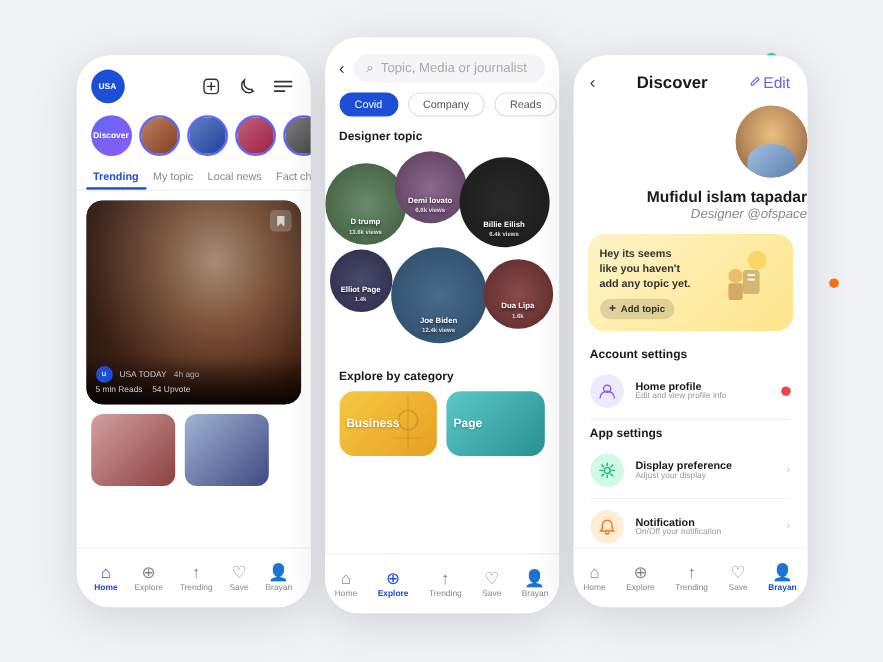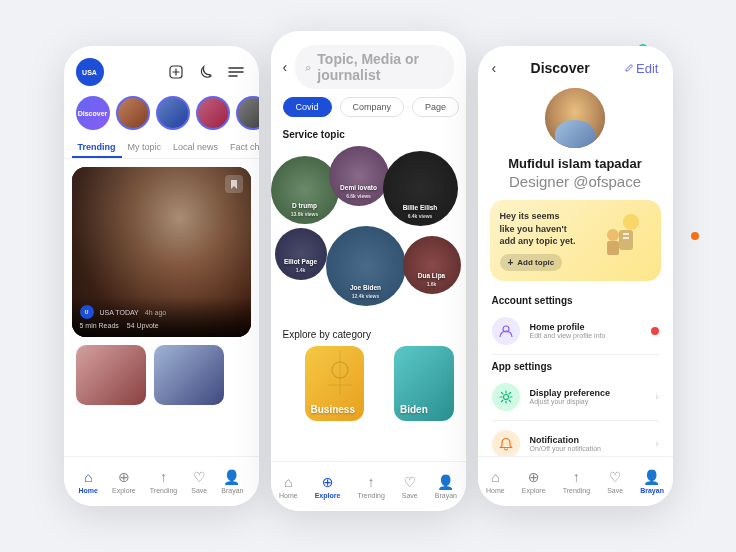--- a/index.html
+++ b/index.html
@@ -219,21 +219,21 @@
     }
     .back-arrow { font-size: 14px; color: #333; cursor: pointer; }
     .search-bar {
       flex: 1;
       background: #f5f5f7;
       border-radius: 20px;
       padding: 6px 10px;
       display: flex; align-items: center; gap: 6px;
     }
     .search-icon { font-size: 11px; color: #999; }
-    .search-placeholder { font-size: 14px; color: #aaa; font-weight: bold; }
+    .search-placeholder { font-size: 11px; color: #aaa; }
     .p2-filter-tabs {
       display: flex;
       gap: 8px;
       padding: 0 12px 8px;
     }
     .filter-tab {
       padding: 4px 12px;
       border-radius: 20px;
       font-size: 9px;
       cursor: pointer;
@@ -301,38 +301,37 @@
       background: radial-gradient(circle, #4a6a8a, #2a4a6a);
     }
     .b-dualipa {
       width: 58px; height: 58px;
       left: 132px; top: 90px;
       background: radial-gradient(circle, #8a4a4a, #5a2a2a);
     }
     .p2-explore-label {
       padding: 8px 12px 6px;
       font-size: 10px;
-      font-weight: 400;
+      font-weight: 700;
       color: #1a1a1a;
     }
     .explore-cards {
       display: flex;
       gap: 8px;
       padding: 0 12px;
     }
     .explore-card {
       flex: 1;
-      height: 75px;
+      height: 54px;
       border-radius: 12px;
       display: flex;
-      align-items: flex-end;
+      align-items: center;
       padding: 6px;
       position: relative;
       overflow: hidden;
-      margin-left: 22px;
     }
     .ec-business {
       background: linear-gradient(135deg, #f5c842, #e8a020);
     }
     .ec-tech {
       background: linear-gradient(135deg, #5bc8c8, #2a9090);
     }
     .explore-card-label {
       font-size: 10px;
       font-weight: 700;
@@ -365,21 +364,21 @@
     }
     .p3-edit {
       font-size: 13px;
       color: #6366f1;
       display: flex; align-items: center; gap: 2px;
       cursor: pointer;
     }
     .p3-avatar-section {
       display: flex;
       flex-direction: column;
-      align-items: center;
+      align-items: flex-end;
       padding: 4px 0 10px;
     }
     .p3-avatar {
       width: 60px; height: 60px;
       border-radius: 50%;
       background: linear-gradient(135deg, #f5d090, #d4956a, #a06040);
       overflow: hidden;
       position: relative;
     }
     .avatar-face {
@@ -387,23 +386,24 @@
       inset: 0;
       background: radial-gradient(ellipse at 50% 40%, #e8c080 0%, #c09060 50%, #806040 100%);
     }
     .p3-name {
       font-size: 13px;
       font-weight: 700;
       color: #1a1a1a;
       margin-top: 8px;
     }
     .p3-handle {
-      font-size: 15px;
+      font-size: 11px;
       color: #888;
       margin-top: 2px;
+      font-style: italic;
     }
     .p3-topic-card {
       margin: 0 12px;
       background: linear-gradient(135deg, #fef3c7, #fde68a);
       border-radius: 14px;
       padding: 10px;
       display: flex;
       gap: 24px;
       align-items: flex-start;
       position: relative;
@@ -583,23 +583,23 @@
     <div class="p2-header">
       <div class="back-arrow">‹</div>
       <div class="search-bar">
         <span class="search-icon">⌕</span>
         <span class="search-placeholder">Topic, Media or journalist</span>
       </div>
     </div>
     <div class="p2-filter-tabs">
       <div class="filter-tab active">Covid</div>
       <div class="filter-tab">Company</div>
-      <div class="filter-tab">Page</div>
-    </div>
-    <div class="p2-section-label">Service topic</div>
+      <div class="filter-tab">Reads</div>
+    </div>
+    <div class="p2-section-label">Designer topic</div>
     <div class="trending-bubbles">
       <div class="bubble b-dtrump">
         <div class="bubble-label">D trump<br><span style="font-size:5px;opacity:0.8">13.6k views</span></div>
       </div>
       <div class="bubble b-demi">
         <div class="bubble-label">Demi lovato<br><span style="font-size:5px;opacity:0.8">6.6k views</span></div>
       </div>
       <div class="bubble b-billie">
         <div class="bubble-label">Billie Eilish<br><span style="font-size:5px;opacity:0.8">6.4k views</span></div>
       </div>
@@ -619,21 +619,21 @@
         <div style="position:absolute;right:6px;top:4px;opacity:0.3">
           <svg width="35" height="45" viewBox="0 0 35 45" fill="none">
             <line x1="17" y1="0" x2="17" y2="45" stroke="rgba(0,0,0,0.3)" stroke-width="1"></line>
             <circle cx="17" cy="20" r="8" fill="none" stroke="rgba(0,0,0,0.4)" stroke-width="1.5"></circle>
             <line x1="5" y1="35" x2="29" y2="35" stroke="rgba(0,0,0,0.3)" stroke-width="1"></line>
           </svg>
         </div>
         <span class="explore-card-label">Business</span>
       </div>
       <div class="explore-card ec-tech">
-        <span class="explore-card-label">Biden</span>
+        <span class="explore-card-label">Page</span>
       </div>
     </div>
     <div class="p2-bottom-nav">
       <div class="nav-item">
         <div class="nav-icon">⌂</div>
         <div class="nav-label">Home</div>
       </div>
       <div class="nav-item">
         <div class="nav-icon active">⊕</div>
         <div class="nav-label active">Explore</div>

